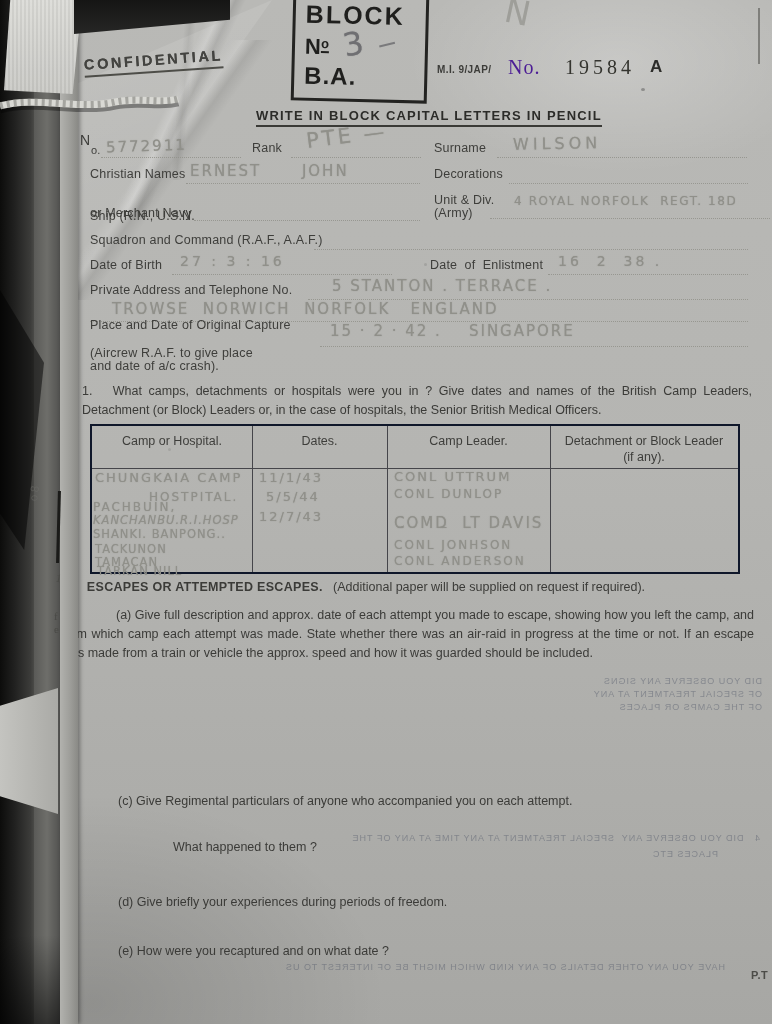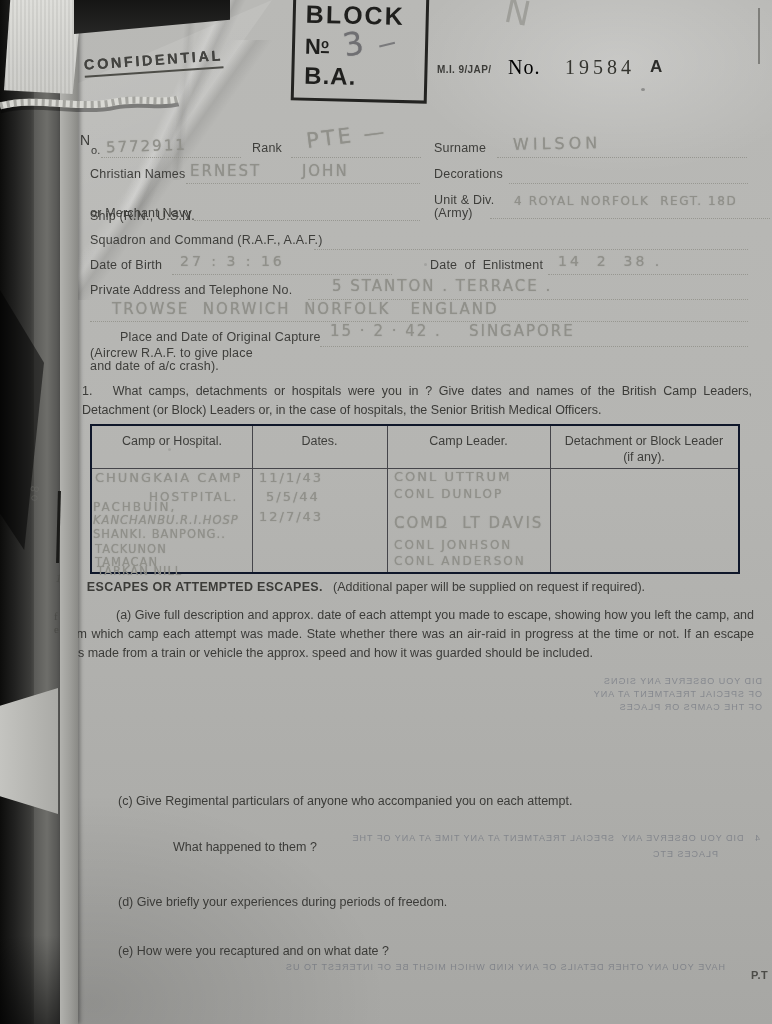--- a/index.html
+++ b/index.html
@@ -75,21 +75,21 @@
   .sb-no .ord{font-size:13px;vertical-align:6px;border-bottom:2px solid #1f1f1d;}
   .sb-3{position:absolute;left:48px;top:28px;font-size:32px;color:#6f6f72;
       font-family:"DejaVu Sans",sans-serif;transform:rotate(-12deg);
       text-shadow:0 0 1px rgba(100,100,105,.6);}
   .sb-dash{position:absolute;left:84px;top:46px;width:16px;height:2px;background:#7a7a7c;transform:rotate(-15deg);}
   .sb-line3{position:absolute;left:10px;top:66px;font-size:24px;font-weight:bold;
       letter-spacing:1px;color:#1f1f1d;}
 
   .serial-ref{position:absolute;left:437px;top:64px;font-size:10px;font-weight:bold;color:#3c3c39;letter-spacing:.4px;}
   .serial-no{position:absolute;left:508px;top:56px;font-family:"Liberation Serif",serif;
-      font-size:20px;color:#000000;letter-spacing:1px;}
+      font-size:20px;color:#4c1d95;letter-spacing:1px;}
   .serial-num{position:absolute;left:565px;top:56px;font-family:"Liberation Serif",serif;
       font-size:20px;color:#34342f;letter-spacing:4px;}
   .serial-grade{position:absolute;left:650px;top:57px;font-size:17px;font-weight:bold;color:#2c2c29;}
 
   .corner-scrawl{position:absolute;left:505px;top:-8px;font-size:34px;color:#8e8e88;
       font-family:"DejaVu Sans",sans-serif;transform:rotate(12deg);opacity:.65;}
   .edge-tick{position:absolute;left:758px;top:8px;width:2px;height:56px;background:#4c4c49;opacity:.55;}
 
   .main-heading{position:absolute;left:256px;top:108px;font-size:13px;font-weight:bold;
       letter-spacing:1.2px;color:#2c2c29;border-bottom:2px solid #3a3a36;padding-bottom:2px;white-space:pre;}
@@ -141,20 +141,21 @@
     </div>
 
     <div class="serial-ref">M.I. 9/JAP/</div>
     <div class="serial-no">No.</div>
     <div class="serial-num">19584</div>
     <div class="serial-grade">A</div>
 
     <div class="corner-scrawl">N</div>
     <div class="edge-tick"></div>
 
+    <div class="main-heading">WRITE IN BLOCK CAPITAL LETTERS IN PENCIL</div>
 
     <div class="lbl big" style="left:80px;top:132px;">N</div>
     <div class="lbl" style="left:91px;top:144px;font-size:11px;">o.</div>
     <div class="rule" style="left:101px;top:141px;width:140px;height:16px;"></div>
     <div class="hw" style="left:106px;top:137px;font-size:15px;transform:rotate(-2deg);">5772911</div>
 
     <div class="lbl" style="left:252px;top:141px;">Rank</div>
     <div class="rule" style="left:291px;top:141px;width:130px;height:16px;"></div>
     <div class="hw" style="left:306px;top:124px;font-size:21px;transform:rotate(-7deg);letter-spacing:3px;">PTE —</div>
 
@@ -177,29 +178,29 @@
     <div class="hw" style="left:514px;top:194px;font-size:12px;letter-spacing:1.6px;">4 ROYAL NORFOLK  REGT. 18D</div>
 
     <div class="lbl" style="left:90px;top:233px;">Squadron and Command (R.A.F., A.A.F.)</div>
     <div class="rule" style="left:314px;top:233px;width:434px;height:16px;"></div>
 
     <div class="lbl" style="left:90px;top:258px;">Date of Birth</div>
     <div class="rule" style="left:172px;top:258px;width:220px;height:16px;"></div>
     <div class="hw" style="left:180px;top:253px;font-size:14px;letter-spacing:3px;">27 : 3 : 16</div>
     <div class="lbl" style="left:430px;top:258px;">Date  of  Enlistment</div>
     <div class="rule" style="left:548px;top:258px;width:200px;height:16px;"></div>
-    <div class="hw" style="left:558px;top:253px;font-size:14px;letter-spacing:3px;">14  2  38 .</div>
+    <div class="hw" style="left:558px;top:253px;font-size:14px;letter-spacing:3px;">16  2  38 .</div>
 
     <div class="lbl" style="left:90px;top:283px;">Private Address and Telephone No.</div>
     <div class="rule" style="left:308px;top:283px;width:440px;height:16px;"></div>
     <div class="hw" style="left:332px;top:277px;font-size:15px;">5 STANTON . TERRACE .</div>
     <div class="rule" style="left:90px;top:305px;width:658px;height:16px;"></div>
     <div class="hw" style="left:112px;top:300px;font-size:15px;">TROWSE  NORWICH  NORFOLK   ENGLAND</div>
 
-    <div class="lbl" style="left:90px;top:330px;margin-left:30px;">Place and Date of Original Capture</div>
+    <div class="lbl" style="left:90px;top:318px;">Place and Date of Original Capture</div>
     <div class="rule" style="left:320px;top:330px;width:428px;height:16px;"></div>
     <div class="hw" style="left:330px;top:322px;font-size:15px;">15 · 2 · 42 .    SINGAPORE</div>
     <div class="lbl" style="left:90px;top:346px;">(Aircrew R.A.F. to give place</div>
     <div class="lbl" style="left:90px;top:359px;">and date of a/c crash).</div>
 
     <p class="para" style="left:82px;top:382px;width:670px;margin:0;"><span>1.</span><span>&nbsp;&nbsp;&nbsp;</span><span>What camps, detachments or hospitals were you in ?   Give dates and names of the British Camp Leaders,  Detachment (or Block) Leaders or, in the case of hospitals, the Senior British Medical Officers.</span></p>
 
     <div class="camp-table">
       <div class="ct-head"></div>
       <div class="ct-col" style="left:160px;"></div>

